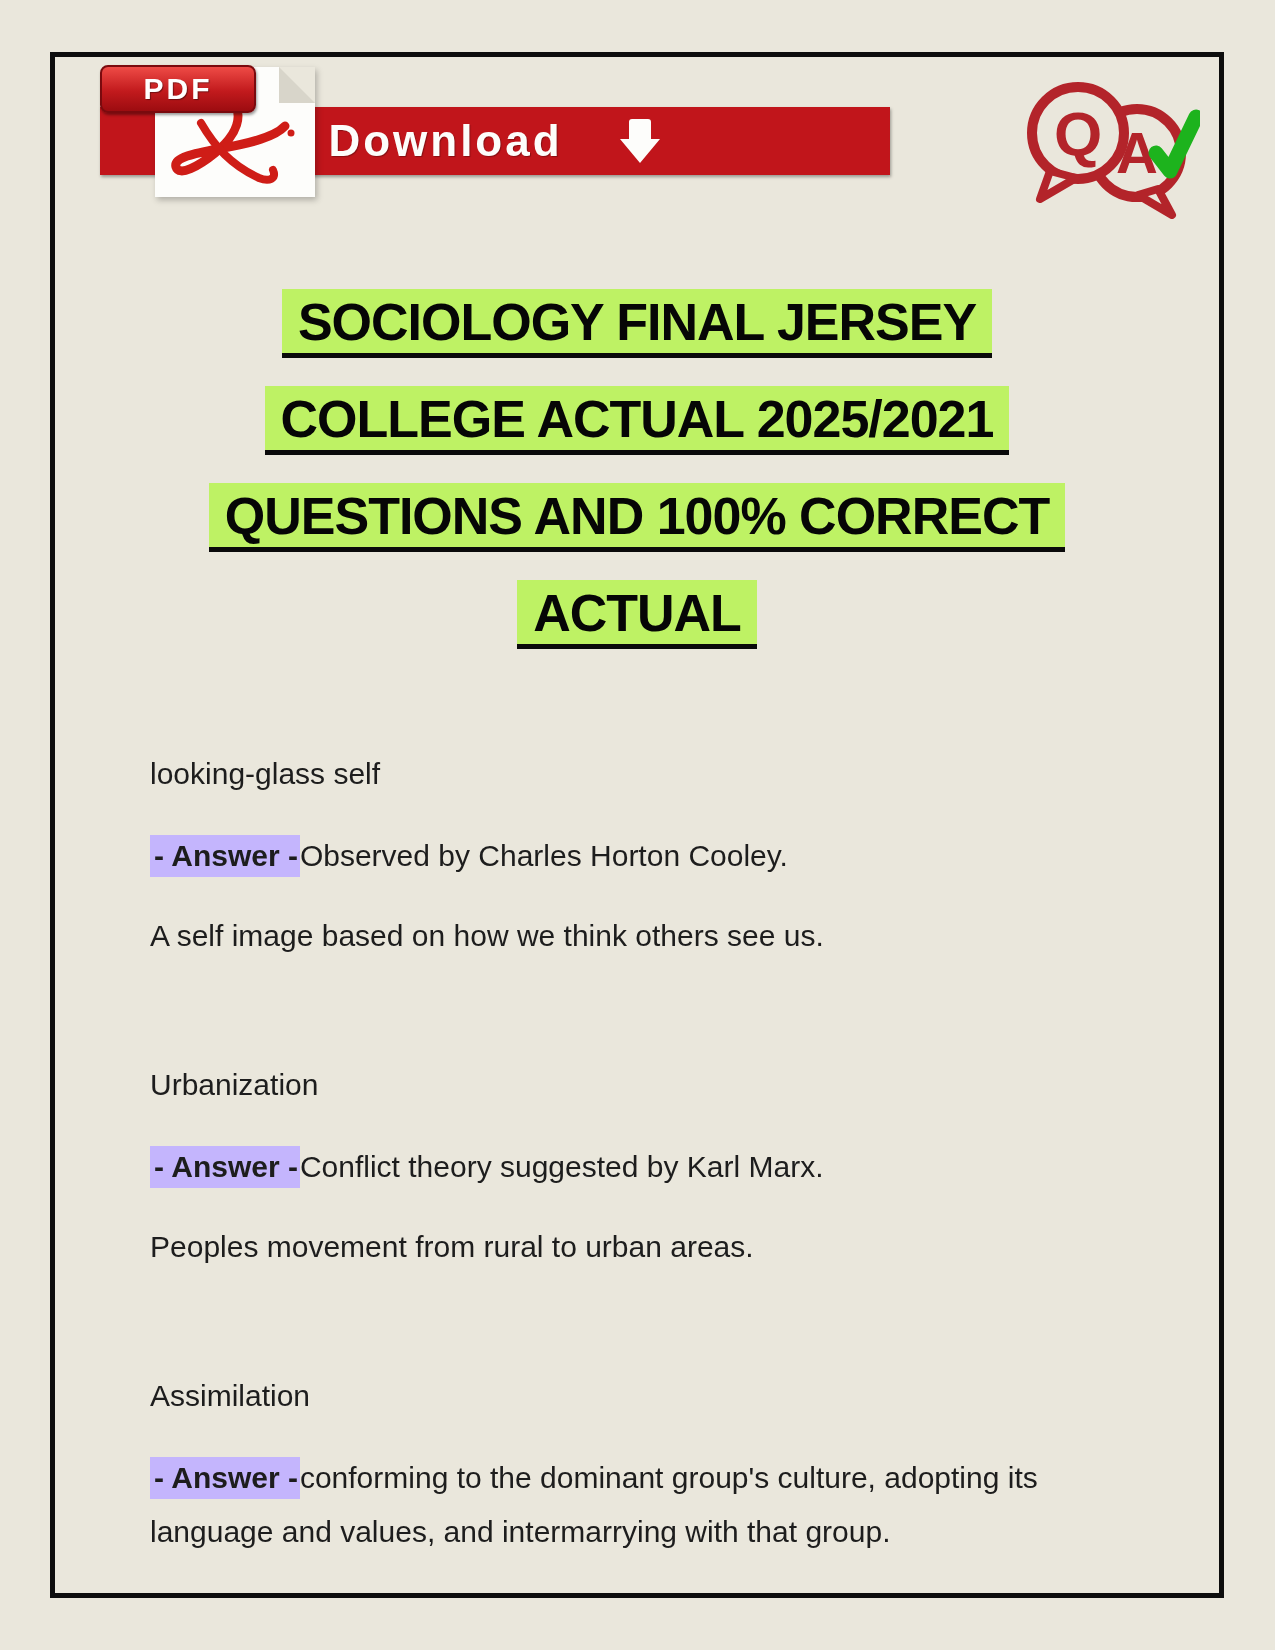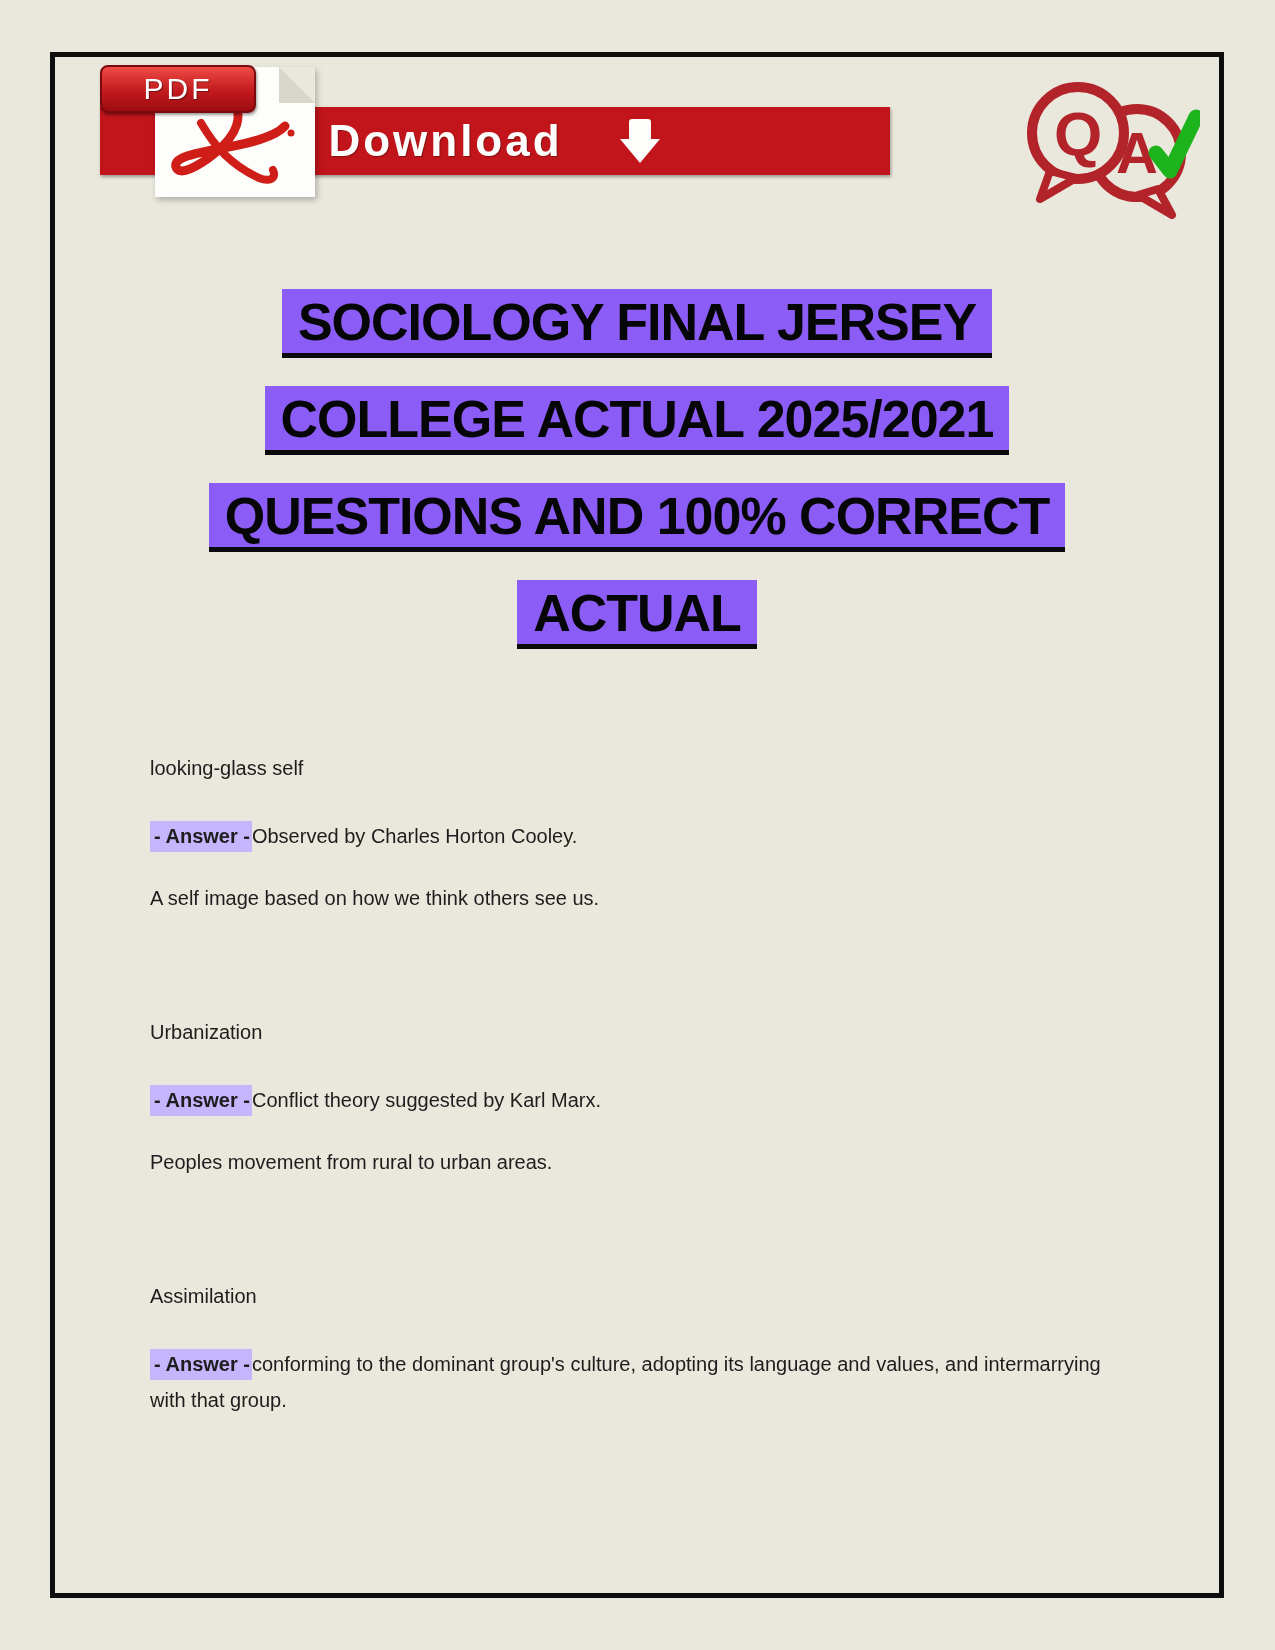--- a/index.html
+++ b/index.html
@@ -47,45 +47,45 @@
   .pdf-tab{
     position:absolute;left:45px;top:8px;
     width:152px;height:44px;
     border-radius:8px;
     background:linear-gradient(#ee4b46 0%,#c21a1d 55%,#9c0c10 100%);
     border:2px solid #7a0a0e;
     display:flex;align-items:center;justify-content:center;
     box-shadow:1px 2px 3px rgba(0,0,0,.4);
   }
   .pdf-tab span{
-    color:#fff;font-weight:normal;font-size:30px;letter-spacing:3px;
+    color:#fff;font-weight:bold;font-size:30px;letter-spacing:3px;
     text-shadow:1px 1px 1px rgba(0,0,0,.4);
   }
   .qa-logo{position:absolute;left:965px;top:18px;width:180px;height:150px;}
   .qa-letter{font-family:"Liberation Sans","DejaVu Sans",sans-serif;font-weight:bold;}
   
   .title{
     position:absolute;left:0;top:232px;width:100%;
     text-align:center;
   }
   .trow{margin:0 0 28px 0;}
   .hl{
     display:inline-block;
-    background:#8b5cf6;
+    background:#bef264;
     color:#060606;
     font-size:52px;font-weight:bold;letter-spacing:-1px;
     line-height:62px;
     padding:2px 16px 0 16px;
     border-bottom:5px solid #0a0a0a;
     white-space:nowrap;
   }
   
   .content{
     position:absolute;left:95px;top:700px;width:984px;
-    color:#1d1d1d;font-size:20px;
+    color:#1d1d1d;font-size:30px;
   }
   .term{margin:0 0 38px 0;}
   .ans{margin:0 0 26px 0;line-height:1.8;}
   .ylw{background:#c4b5fd;padding:4px 2px 5px 4px;font-weight:bold;}
   .extra{margin:0;line-height:1.8;}
   .item + .item{margin-top:105px;}
 </style>
 </head>
 <body>
 

